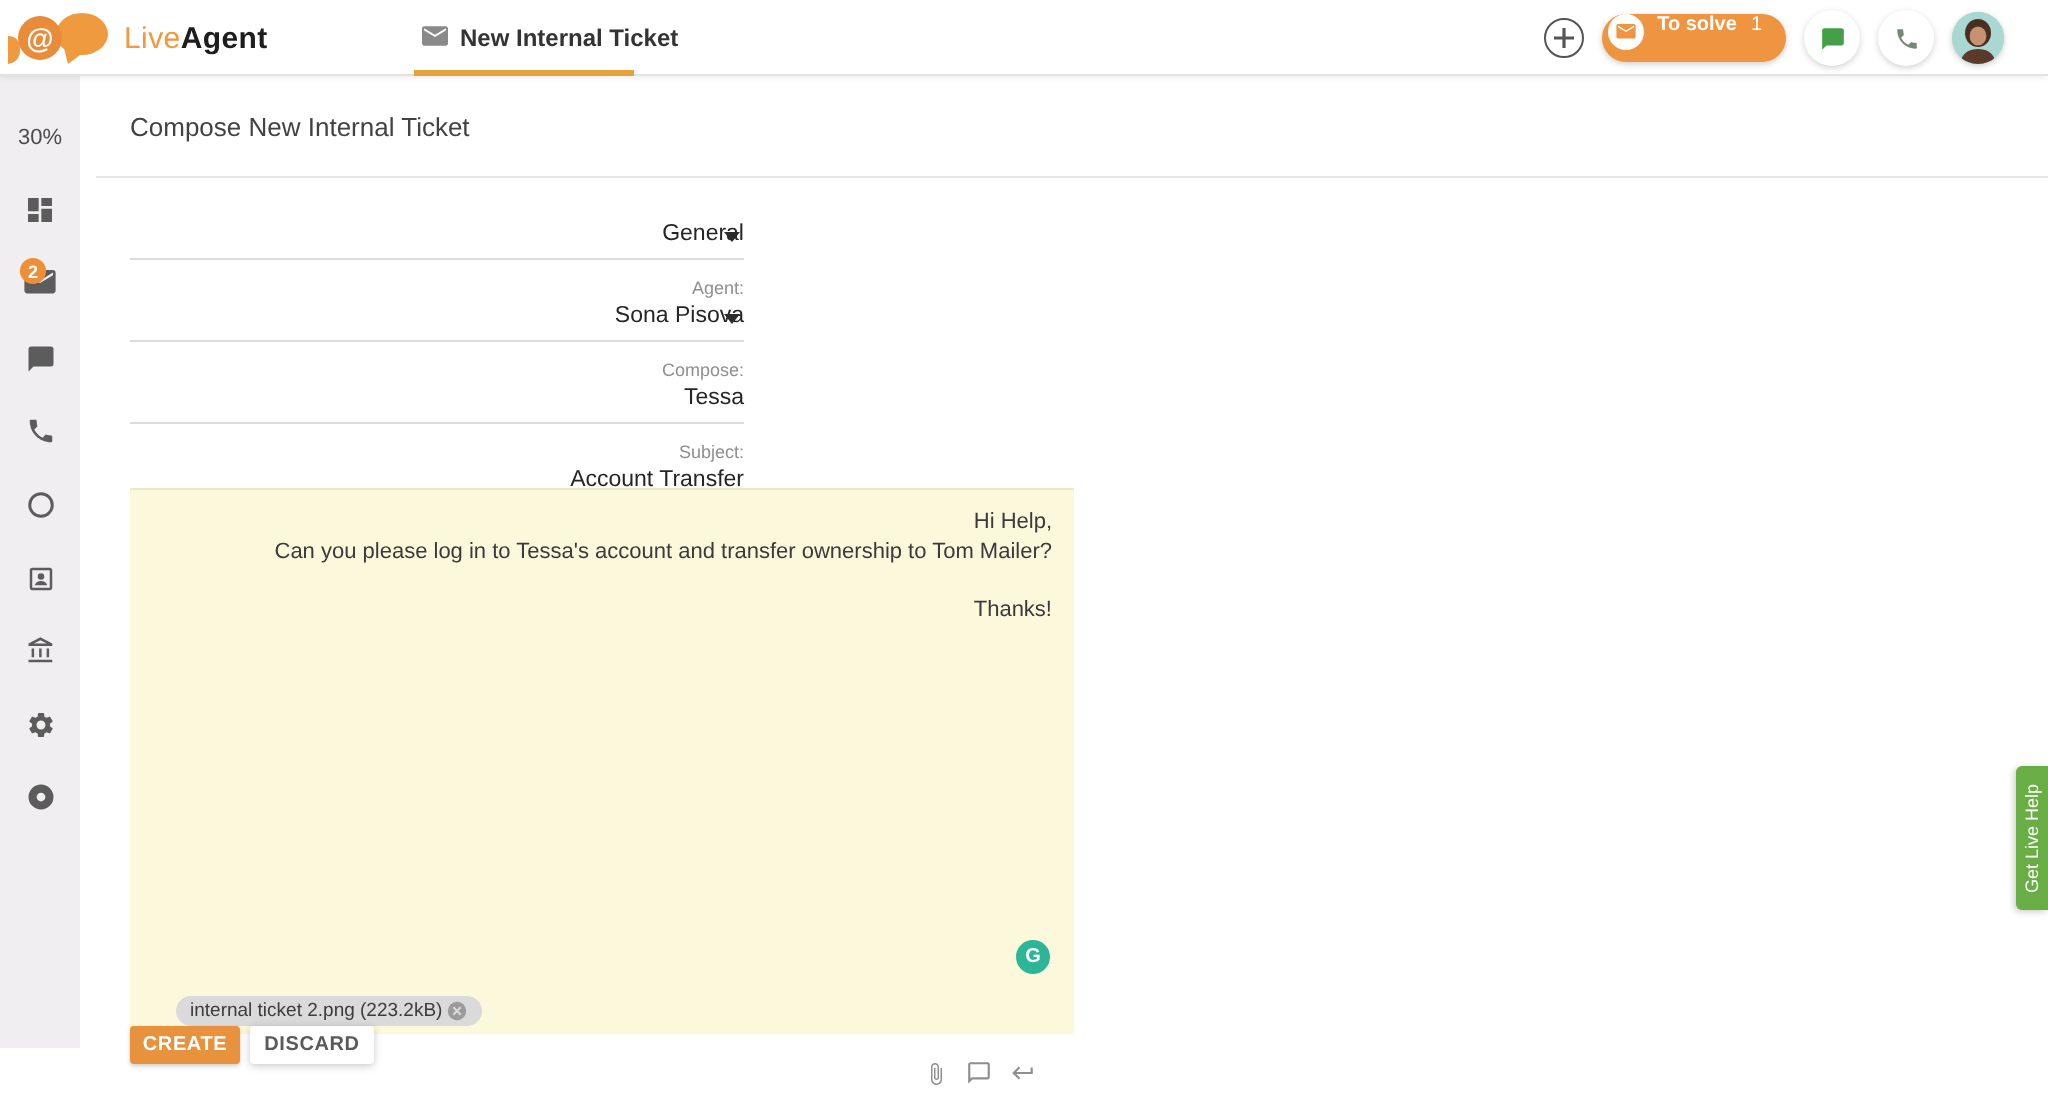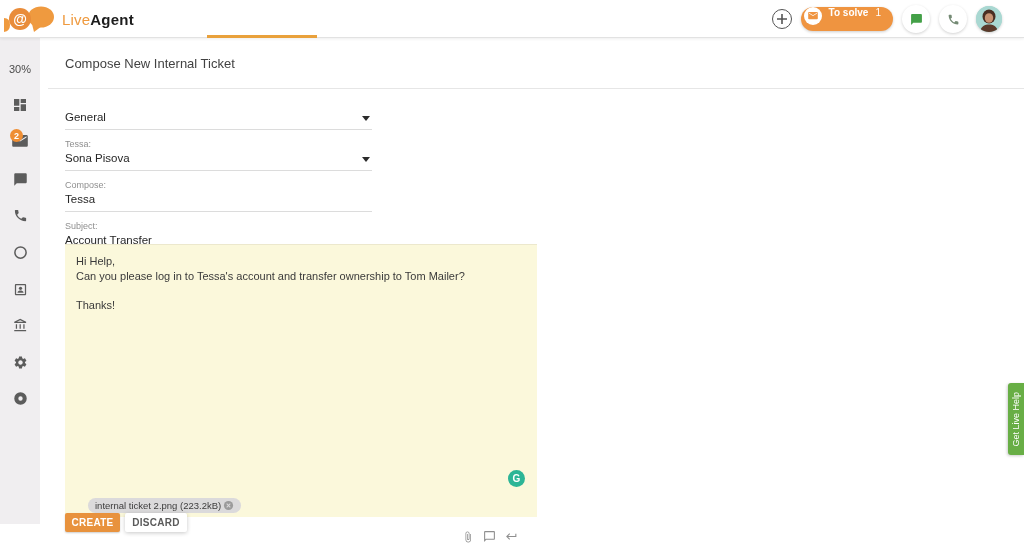--- a/index.html
+++ b/index.html
@@ -43,21 +43,21 @@
   .sb-item { position:absolute; left:0; width:40px; display:flex;
     justify-content:center; }
   .sb-avail { font-size:11px; color:#4c4c4c; }
   .sb-badge { position:absolute; top:-6px; right:5px; min-width:13px; height:13px;
     border-radius:7px; background:#ef8e34; color:#fff; font-size:9px;
     font-weight:700; display:flex; align-items:center; justify-content:center;
     padding:0 2px; }
 
   
   .main { position:absolute; left:40px; top:38px; width:984px; height:521px;
-    background:#fff; }
+    background:#fff;text-align:right; }
   .page-title { position:absolute; left:25px; top:18px; font-size:13px;
     color:#424242; }
   .title-divider { position:absolute; left:8px; right:0; top:50px; height:1px;
     background:#e6e6e6; }
 
   .form { position:absolute; left:25px; top:70px; width:307px; }
   .field { position:relative; border-bottom:1px solid #dcdcdc;
     padding-bottom:5px; margin-bottom:9px; }
   .field-label { font-size:9px; color:#8f8f8f; line-height:10px; }
   .field-value { font-size:11.5px; color:#262626; line-height:13px;
@@ -111,20 +111,26 @@
     <svg width="52" height="30" viewBox="0 0 52 30">
       <path d="M0 14 Q6 14 6 21 Q6 27 0 28 Z" fill="#ef9a3f"></path>
       <ellipse cx="37" cy="13" rx="13" ry="10.5" fill="#ef9a3f"></ellipse>
       <path d="M28 20 L30 28 L38 22 Z" fill="#ef9a3f"></path>
       <circle cx="16" cy="15" r="11" fill="#e98c3a"></circle>
       <text x="16" y="20" text-anchor="middle" font-size="14" font-weight="bold" fill="#fff">@</text>
     </svg>
     <span class="logo-text"><span class="logo-live">Live</span><span class="logo-agent">Agent</span></span>
   </div>
 
+  <div class="tab">
+    <svg width="13" height="11" viewBox="0 0 24 20">
+      <path d="M22 0H2C.9 0 0 .9 0 2v14c0 1.1.9 2 2 2h20c1.1 0 2-.9 2-2V2c0-1.1-.9-2-2-2zm0 4l-10 6L2 4V2l10 6 10-6v2z" fill="#8a8a8a"></path>
+    </svg>
+    <span class="tab-label">New Internal Ticket</span>
+  </div>
   <div class="tab-underline"></div>
 
   <div class="header-right">
     <div class="plus-btn">
       <svg width="10" height="10" viewBox="0 0 10 10">
         <path d="M4.2 0h1.6v4.2H10v1.6H5.8V10H4.2V5.8H0V4.2h4.2z" fill="#555"></path>
       </svg>
     </div>
     <div class="tosolve-pill">
       <span class="pill-env">
@@ -215,21 +221,21 @@
 <div class="main">
   <div class="page-title">Compose New Internal Ticket</div>
   <div class="title-divider"></div>
 
   <div class="form">
     <div class="field">
       <div class="field-value">General</div>
       <div class="dd-arrow"></div>
     </div>
     <div class="field">
-      <div class="field-label">Tessa:</div>
+      <div class="field-label">Agent:</div>
       <div class="field-value">Sona Pisova</div>
       <div class="dd-arrow"></div>
     </div>
     <div class="field">
       <div class="field-label">Compose:</div>
       <div class="field-value">Tessa</div>
     </div>
     <div class="field">
       <div class="field-label">Subject:</div>
       <div class="field-value">Account Transfer</div>

